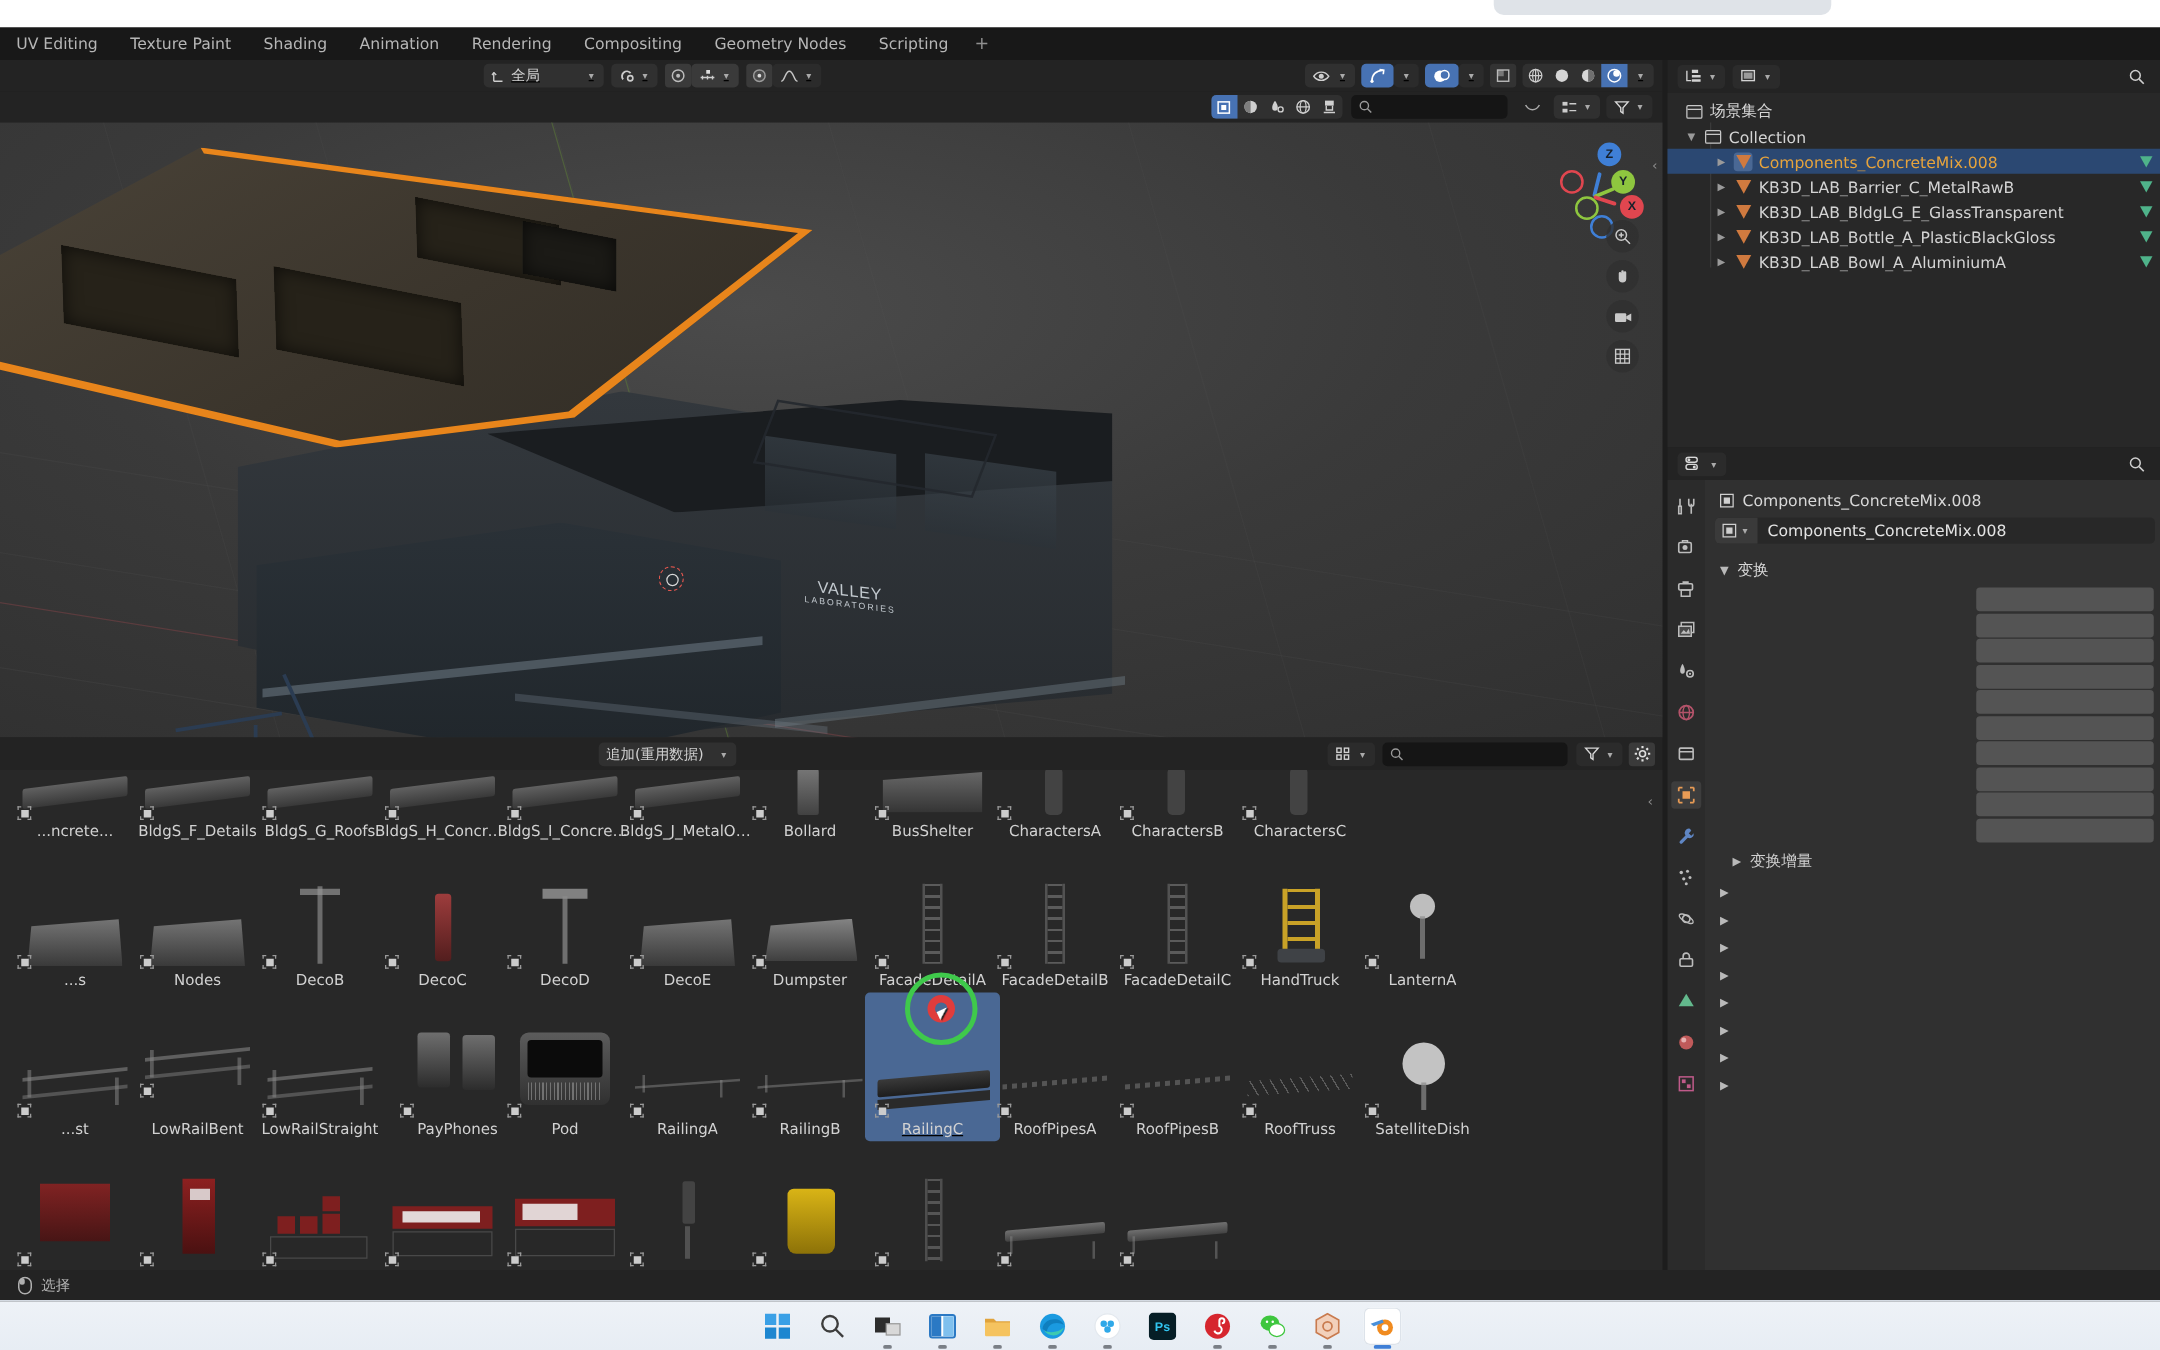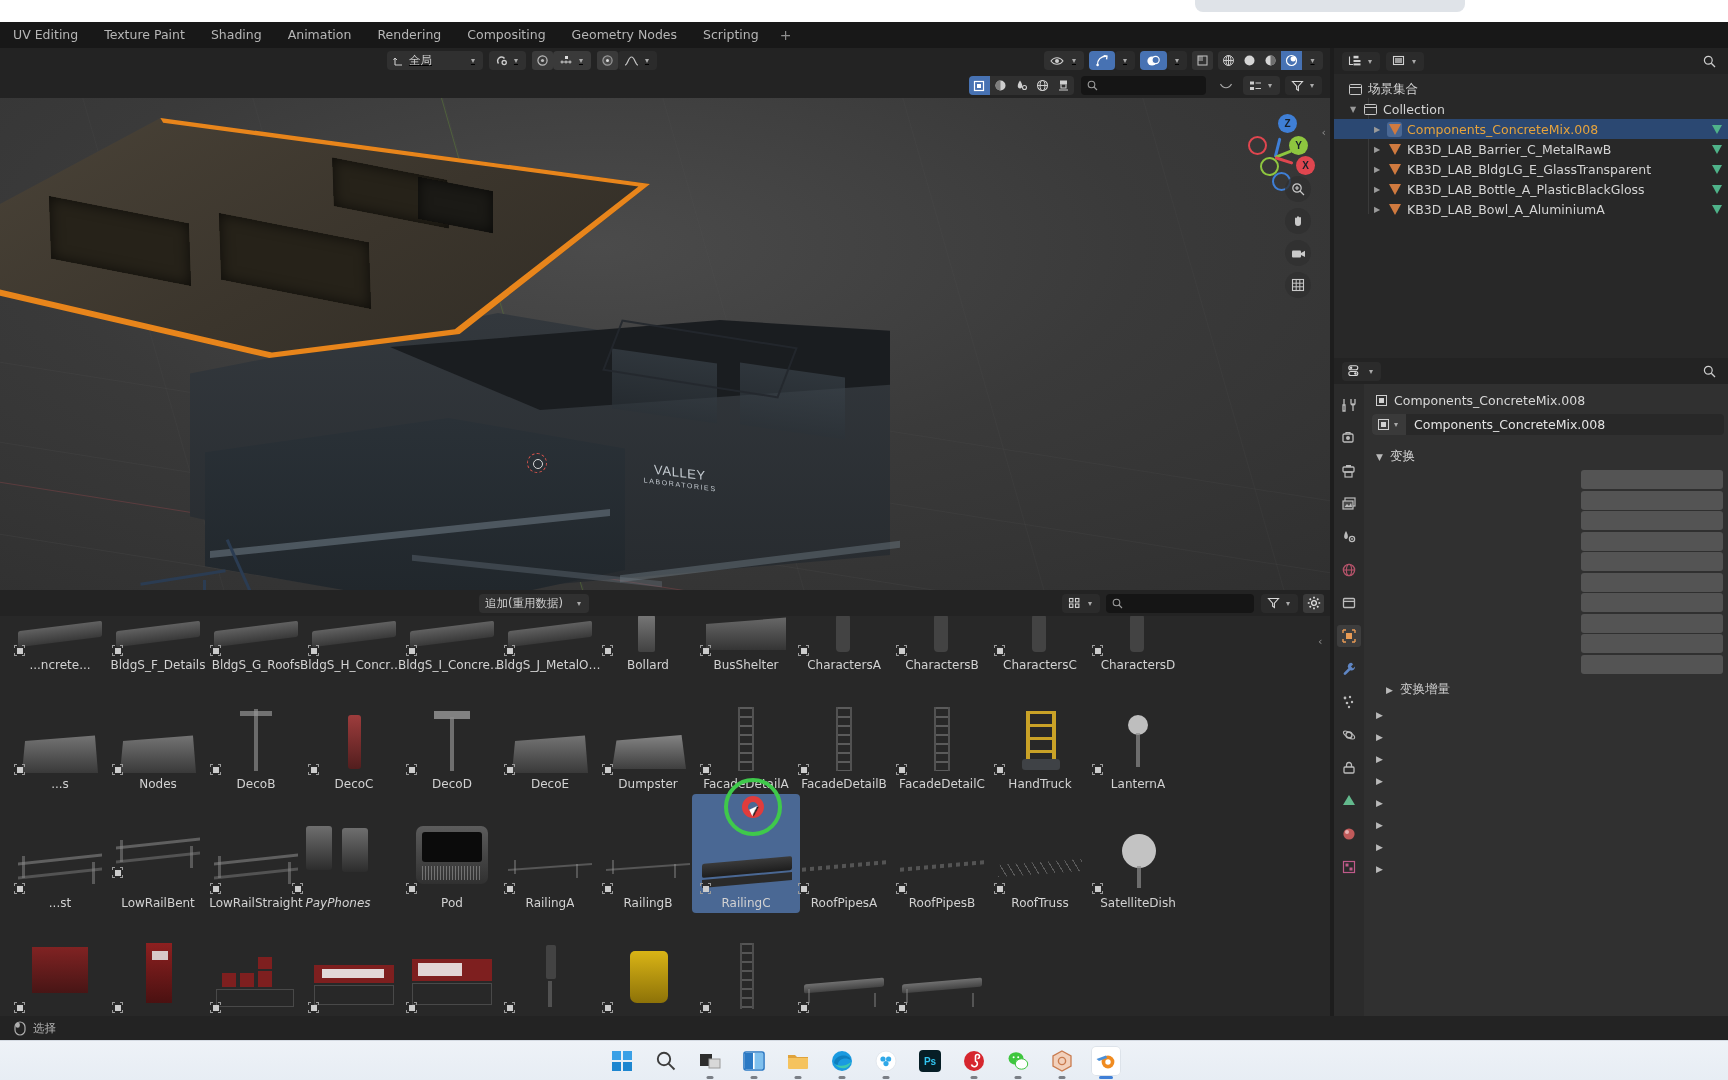--- a/index.html
+++ b/index.html
@@ -821,35 +821,20 @@
               <div class="ab-mark">
                 <i style="left:0;top:0;border-right:0;border-bottom:0"></i>
                 <i style="right:0;top:0;border-left:0;border-bottom:0"></i>
                 <i style="left:0;bottom:0;border-right:0;border-top:0"></i>
                 <i style="right:0;bottom:0;border-left:0;border-top:0"></i>
                 <b></b>
               </div>
             </div>
             <div class="ab-label">CharactersC</div>
           </div>
-          <div class="ab-cell" style="left: 1084px;">
-            <div class="ab-thumb">
-              <div class="thumb-art">
-                <div class="ta" style="left:38px;top:34px;width:14px;height:38px;background:#5d5d5d;opacity:.5;border-radius:4px;"></div>
-              </div>
-              <div class="ab-mark">
-                <i style="left:0;top:0;border-right:0;border-bottom:0"></i>
-                <i style="right:0;top:0;border-left:0;border-bottom:0"></i>
-                <i style="left:0;bottom:0;border-right:0;border-top:0"></i>
-                <i style="right:0;bottom:0;border-left:0;border-top:0"></i>
-                <b></b>
-              </div>
-            </div>
-            <div class="ab-label">CharactersD</div>
-          </div>
         </div>
         <div class="ab-row">
           <div class="ab-cell" style="left: 6px;">
             <div class="ab-thumb">
               <div class="thumb-art">
                 <div class="ta" style="left:8px;top:34px;width:76px;height:40px;background:linear-gradient(180deg,#8e8e8e,#3e3e3e);opacity:.78;clip-path:polygon(4% 20%,96% 6%,100% 100%,0 100%);"></div>
               </div>
               <div class="ab-mark">
                 <i style="left:0;top:0;border-right:0;border-bottom:0"></i>
                 <i style="right:0;top:0;border-left:0;border-bottom:0"></i>
@@ -1078,21 +1063,21 @@
               <div class="ab-mark">
                 <i style="left:0;top:0;border-right:0;border-bottom:0"></i>
                 <i style="right:0;top:0;border-left:0;border-bottom:0"></i>
                 <i style="left:0;bottom:0;border-right:0;border-top:0"></i>
                 <i style="right:0;bottom:0;border-left:0;border-top:0"></i>
                 <b></b>
               </div>
             </div>
             <div class="ab-label">LowRailStraight</div>
           </div>
-          <div class="ab-cell" style="left: 284px; font-style: italic;">
+          <div class="ab-cell" style="left: 312px;">
             <div class="ab-thumb">
               <div class="thumb-art">
                 <div class="ta" style="left:14px;top:8px;width:26px;height:44px;background:linear-gradient(180deg,#6e6e6e,#2c2c2c);border-radius:3px;"></div>
                 <div class="ta" style="left:50px;top:10px;width:26px;height:44px;background:linear-gradient(180deg,#6e6e6e,#2c2c2c);border-radius:3px;"></div>
               </div>
               <div class="ab-mark">
                 <i style="left:0;top:0;border-right:0;border-bottom:0"></i>
                 <i style="right:0;top:0;border-left:0;border-bottom:0"></i>
                 <i style="left:0;bottom:0;border-right:0;border-top:0"></i>
                 <i style="right:0;bottom:0;border-left:0;border-top:0"></i>
@@ -1145,21 +1130,21 @@
               <div class="ab-mark">
                 <i style="left:0;top:0;border-right:0;border-bottom:0"></i>
                 <i style="right:0;top:0;border-left:0;border-bottom:0"></i>
                 <i style="left:0;bottom:0;border-right:0;border-top:0"></i>
                 <i style="right:0;bottom:0;border-left:0;border-top:0"></i>
                 <b></b>
               </div>
             </div>
             <div class="ab-label">RailingB</div>
           </div>
-          <div class="ab-cell sel" style="left: 692px;">
+          <div class="ab-cell sel" style="left: 692px; text-decoration: underline;">
             <div class="ab-thumb">
               <div class="thumb-art">
                 <div class="ta" style="left:2px;top:42px;width:90px;height:14px;background:linear-gradient(180deg,#3a3a3a,#1d1d1d);transform:skewY(-5deg);border-radius:2px;"></div>
                 <div class="ta" style="left:2px;top:58px;width:90px;height:8px;background:#2a2a2a;transform:skewY(-5deg);"></div>
               </div>
               <div class="ab-mark">
                 <i style="left:0;top:0;border-right:0;border-bottom:0"></i>
                 <i style="right:0;top:0;border-left:0;border-bottom:0"></i>
                 <i style="left:0;bottom:0;border-right:0;border-top:0"></i>
                 <i style="right:0;bottom:0;border-left:0;border-top:0"></i>

